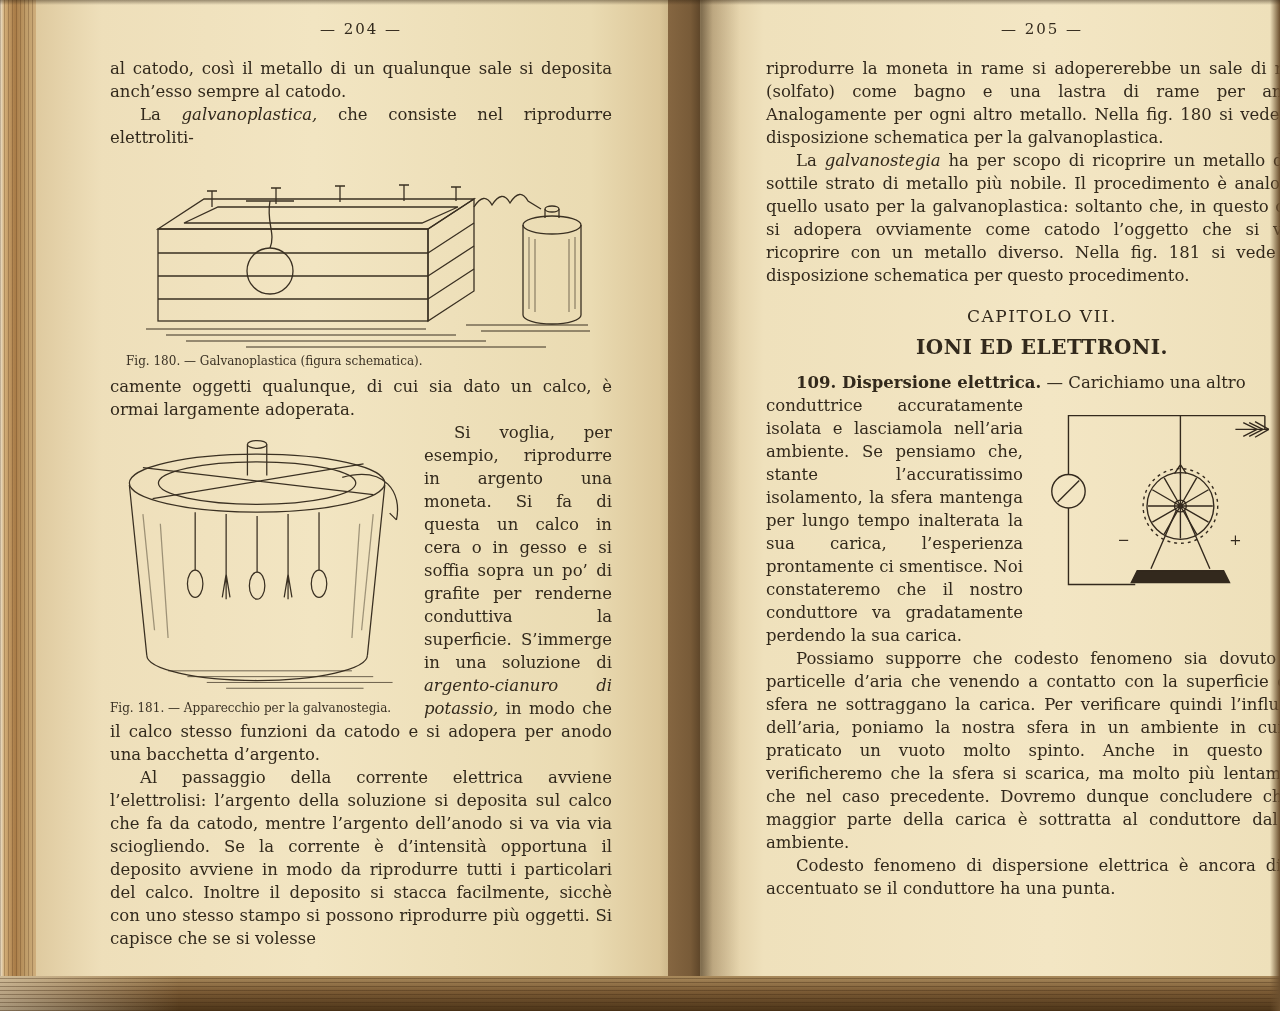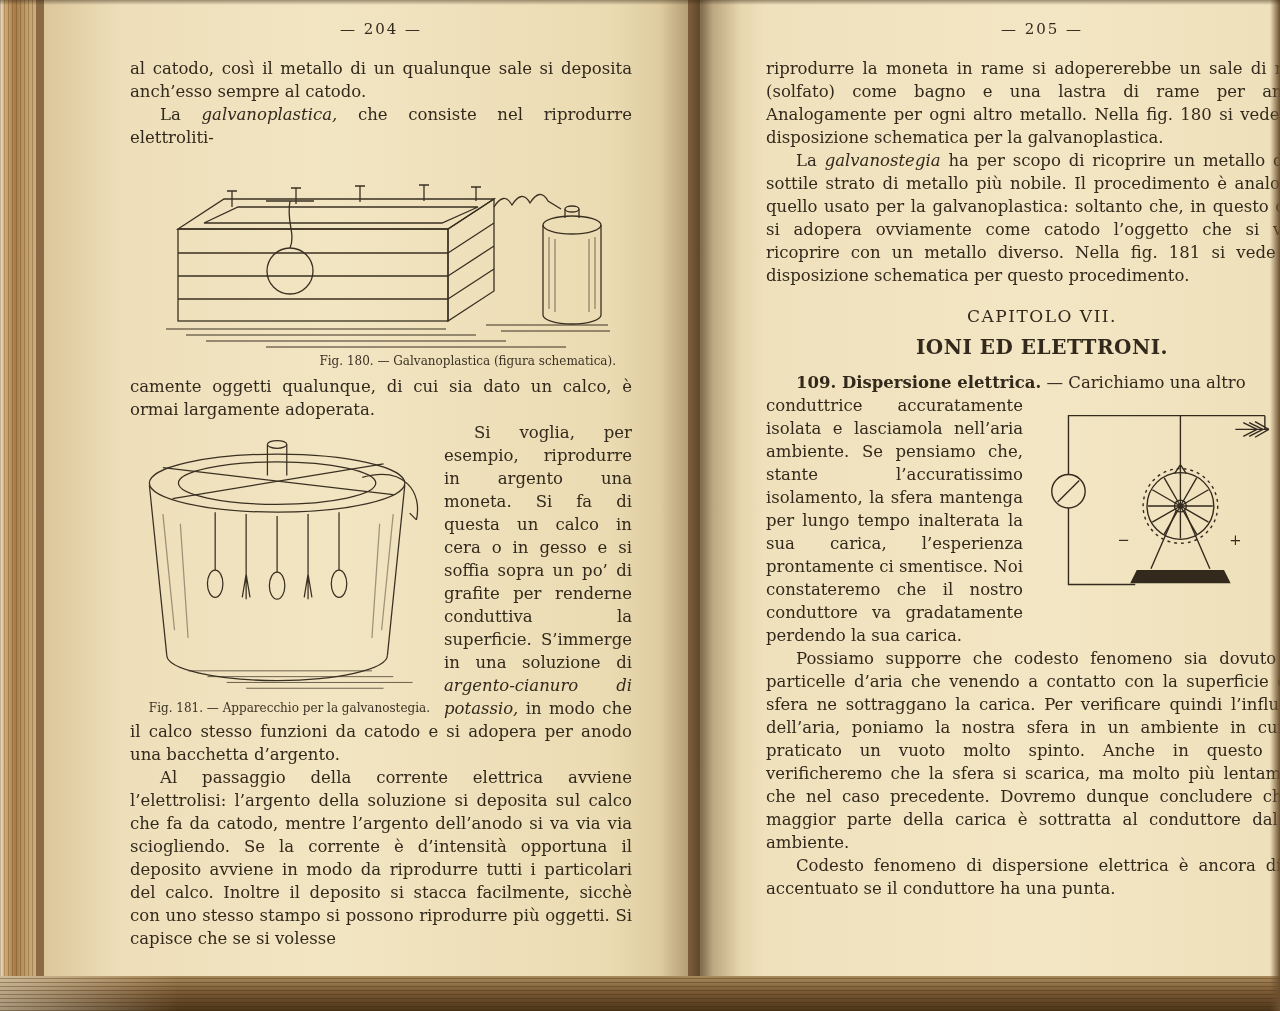--- a/index.html
+++ b/index.html
@@ -6,37 +6,37 @@
   .scan {
     position:relative; width:1280px; height:1011px; overflow:hidden;
     background:#8a6a44;
     font-family:"DejaVu Serif", serif;
   }
   .page {
     position:absolute; top:0; height:976px; color:#32291c;
     font-size:16.5px; line-height:23px; overflow:hidden;
   }
   .page-left {
-    left:44px; width:644px;
+    left:24px; width:644px;
     background:linear-gradient(90deg,#dcc69a 0%,#eedfba 12%,#f2e5c2 45%,#eadbb2 88%,#d9c395 100%);
   }
   .page-right {
     left:700px; width:636px;
     background:linear-gradient(90deg,#d8c195 0%,#efe1bc 10%,#f3e6c4 55%,#eee0ba 90%,#e2d2a8 100%);
   }
   .text-block-left  { padding:10px 56px 0 86px; }
   .text-block-right { padding:10px 18px 0 66px; }
   .folio { text-align:center; font-size:15px; letter-spacing:2px; margin:8px 0 16px; }
   .para { text-align:justify; margin:0; }
   .indent { text-indent:30px; }
   .fig-block { margin:8px auto 6px; }
   .fig180-block { width:470px; text-align:center; }
   .fig181-float { float:left; width:300px; margin:6px 14px 2px 0; text-align:center; }
   .fig182-float { float:right; width:285px; margin:2px 0 6px 10px; text-align:center; }
-  .figcaption { font-size:12px; line-height:15px; margin-top:5px; color:#3a3124; text-align:right; }
+  .figcaption { font-size:12px; line-height:15px; margin-top:5px; color:#3a3124; text-align:left; }
   .clear { clear:both; }
   .chapter { text-align:center; font-size:17px; letter-spacing:1.5px; margin:18px 0 8px; }
   .chapter-title { text-align:center; font-weight:bold; font-size:20px; letter-spacing:.5px; margin:0 0 12px; }
   .lead b { font-weight:bold; }
   i { font-style:italic; }
   
   .gutter {
     position:absolute; left:660px; top:0; width:80px; height:976px; pointer-events:none;
     background:linear-gradient(90deg, rgba(74,52,26,0) 0%, rgba(74,52,26,.28) 38%, rgba(43,28,11,.5) 52%, rgba(74,52,26,.22) 66%, rgba(74,52,26,0) 100%);
   }

